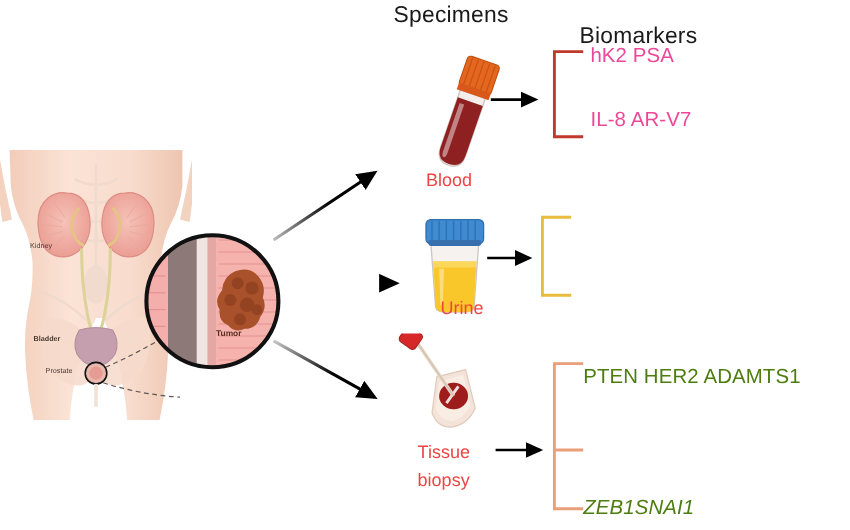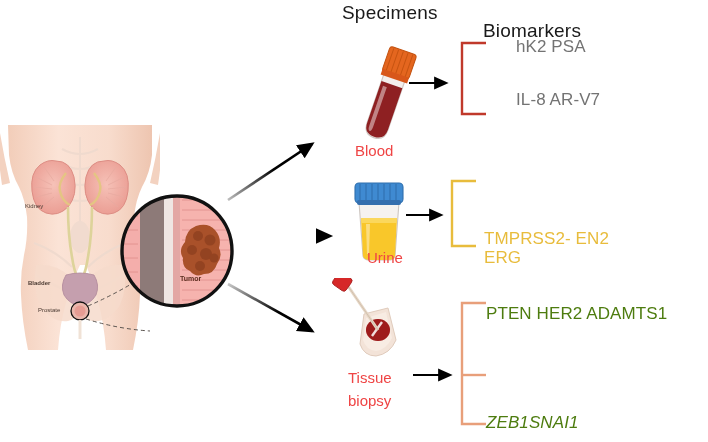--- a/index.html
+++ b/index.html
@@ -17,21 +17,21 @@
     letter-spacing:.2px;white-space:nowrap;
   }
 
   
   .specimen-label{
     font-size:15px;color:#ef4444;line-height:20px;white-space:pre-line;
   }
 
   
   .bm-row{font-size:17px;line-height:19px;white-space:pre-line;letter-spacing:.1px;}
-  .bm-blood{color:#737373;margin-left:24px;}
+  .bm-blood{color:#ec4899;}
   .bm-urine{color:#e8bc3c;}
   .bm-tissue{color:#4d7c0f;}
   .bm-italic{font-style:italic;}
 
   
   #anatomy{left:0;top:125px;width:160px;height:225px;}
 
   
   #inset{left:118px;top:192px;width:118px;height:118px;}
 
@@ -42,21 +42,21 @@
   .tumor-label{
     position:absolute;font-size:7px;color:#5b2f20;font-weight:600;
     white-space:nowrap;
   }
 </style>
 </head>
 <body>
 
 <div id="stage">
 
-  <div class="abs col-header" style="left:342px;top:2px;">Specimens</div>
+  <div class="abs col-header" style="left:328px;top:2px;">Specimens</div>
   <div class="abs col-header" style="left:483px;top:20px;">Biomarkers</div>
 
   <div class="abs" id="anatomy">
     <svg width="160" height="225" viewBox="0 0 160 225" xmlns="http://www.w3.org/2000/svg">
       <defs>
         <linearGradient id="skinG" x1="0" y1="0" x2="1" y2="0">
           <stop offset="0%" stop-color="#f2cdb9"></stop>
           <stop offset="35%" stop-color="#fbe3d6"></stop>
           <stop offset="70%" stop-color="#f8dccd"></stop>
           <stop offset="100%" stop-color="#eec5b0"></stop>
@@ -287,22 +287,20 @@
       <path d="M0,0 L6.6,3 L0,6 Z" fill="#000000"></path>
         </marker>
       </defs>
     <line x1="1" y1="7" x2="36" y2="7" stroke="#000000" stroke-width="2.2" marker-end="url(#ah3)"></line>
   </svg>
 
   <svg class="abs" style="left:446px;top:178px;" width="32" height="72" xmlns="http://www.w3.org/2000/svg">
     <path d="M30,3 L6,3 L6,68 L30,68" fill="none" stroke="#e8bc3c" stroke-width="2.4"></path>
   </svg>
 
-  <div class="abs bm-row bm-urine" style="left:484px;top:229px;">TMPRSS2-  EN2
-    ERG</div>
 
   <svg class="abs" style="left:332px;top:278px;" width="78" height="88" xmlns="http://www.w3.org/2000/svg">
 
     <path d="M32,36 L56,30 L64,62 Q58,76 44,78 Q32,78 28,66 Z" fill="#f3e3d8" stroke="#e0cbbc" stroke-width="1"></path>
     <path d="M34,40 L54,34 L60,60 Q54,72 44,73 Q34,72 31,62 Z" fill="#f8ece3"></path>
 
     <ellipse cx="46" cy="52" rx="12" ry="11" fill="#a81f1f"></ellipse>
     <ellipse cx="46" cy="52" rx="12" ry="11" fill="#8b1717" opacity=".35"></ellipse>
     <path d="M40,58 L50,44" stroke="#ffffff" stroke-width="2.4" opacity=".85"></path>
 

